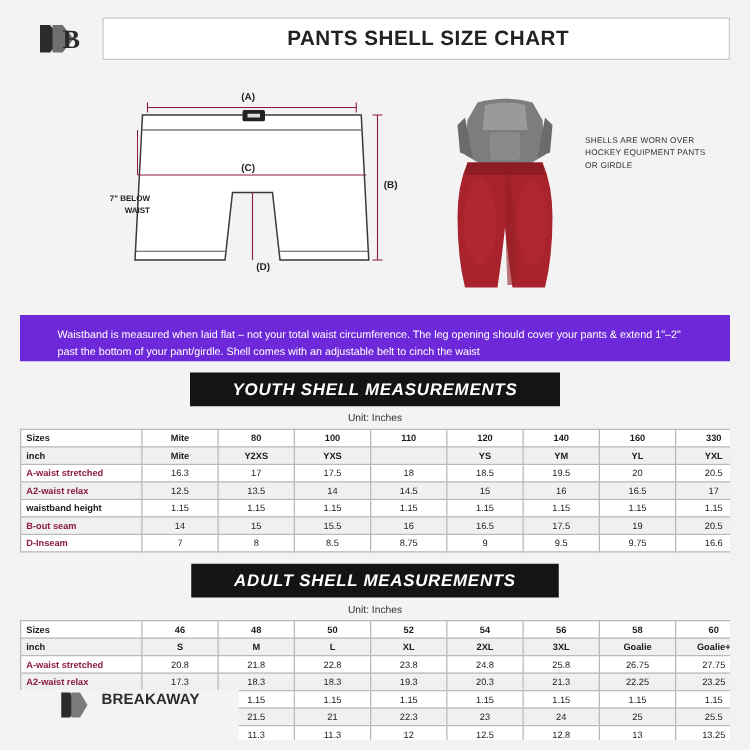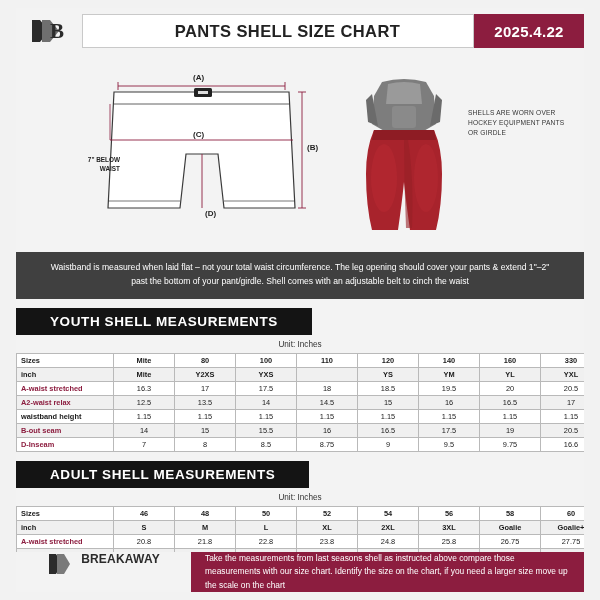--- a/index.html
+++ b/index.html
@@ -62,29 +62,28 @@
     font-size:6.6px;color:#333;line-height:1.5;letter-spacing:.2px;
   }
   .waist-note{
     position:absolute;left:70px;top:104px;
     font-size:6.4px;color:#222;line-height:1.4;font-weight:bold;text-align:right;
     width:34px;
   }
 
   
   .callout{
-    background:#404040;color:#fff;
-    text-align:center;
-    padding:9px 30px 10px 30px;
+    background:#6d28d9;color:#fff;
+    padding:9px 30px 0 30px;
     font-size:8.6px;line-height:1.62;
   }
 
   
   .section-head{
-    display:flex;justify-content:flex-start;margin-top:9px;
+    display:flex;justify-content:center;margin-top:9px;font-style:italic;
   }
   .section-head .bar{
     background:#141414;color:#fff;
     padding:6px 34px;
     font-size:13.5px;font-weight:bold;letter-spacing:.6px;
   }
   .unit{
     text-align:center;font-size:8.2px;color:#333;margin:5px 0 4px 0;
   }
 
@@ -139,23 +138,20 @@
       <div class="logo-box">
         <svg width="46" height="30" viewBox="0 0 46 30">
           <path d="M6 4 L14 4 L23 15 L14 26 L6 26 Z" fill="#2b2b2b"></path>
           <path d="M16 4 L24 4 L33 15 L24 26 L16 26 Z" fill="#6f6f6f"></path>
           <text x="24" y="22" font-family="Liberation Serif, serif" font-size="21" font-weight="bold" fill="#2b2b2b">B</text>
         </svg>
       </div>
       <div class="title-bar">
         <span>PANTS SHELL SIZE CHART</span>
       </div>
-      <div class="date-box">
-        <span>2025.4.22</span>
-      </div>
     </div>
 
     <div class="diagram">
 
       <svg class="shorts-svg" width="260" height="190" viewBox="0 0 260 190">
 
         <path d="M40 34 L215 34 L221 150 L150 150 L144 96 L112 96 L106 150 L34 150 Z" fill="#ffffff" stroke="#3a3a3a" stroke-width="1.2"></path>
 
         <line x1="40" y1="46" x2="215" y2="46" stroke="#3a3a3a" stroke-width="0.8"></line>
 
@@ -379,17 +375,16 @@
     </table>
 
     <div class="footer">
       <div class="footer-left">
         <svg width="28" height="24" viewBox="0 0 28 24">
           <path d="M2 2 L9 2 L15 12 L9 22 L2 22 Z" fill="#2b2b2b"></path>
           <path d="M10 2 L17 2 L23 12 L17 22 L10 22 Z" fill="#7a7a7a"></path>
         </svg>
         <span class="fname">BREAKAWAY</span>
       </div>
-      <div class="footer-right">Take the measurements from last seasons shell as instructed above compare those measurements  with our size chart. Identify the size on the chart, if you need a larger size move up the scale on the chart</div>
     </div>
 
   </div>
 </div>
 
 </body></html>

